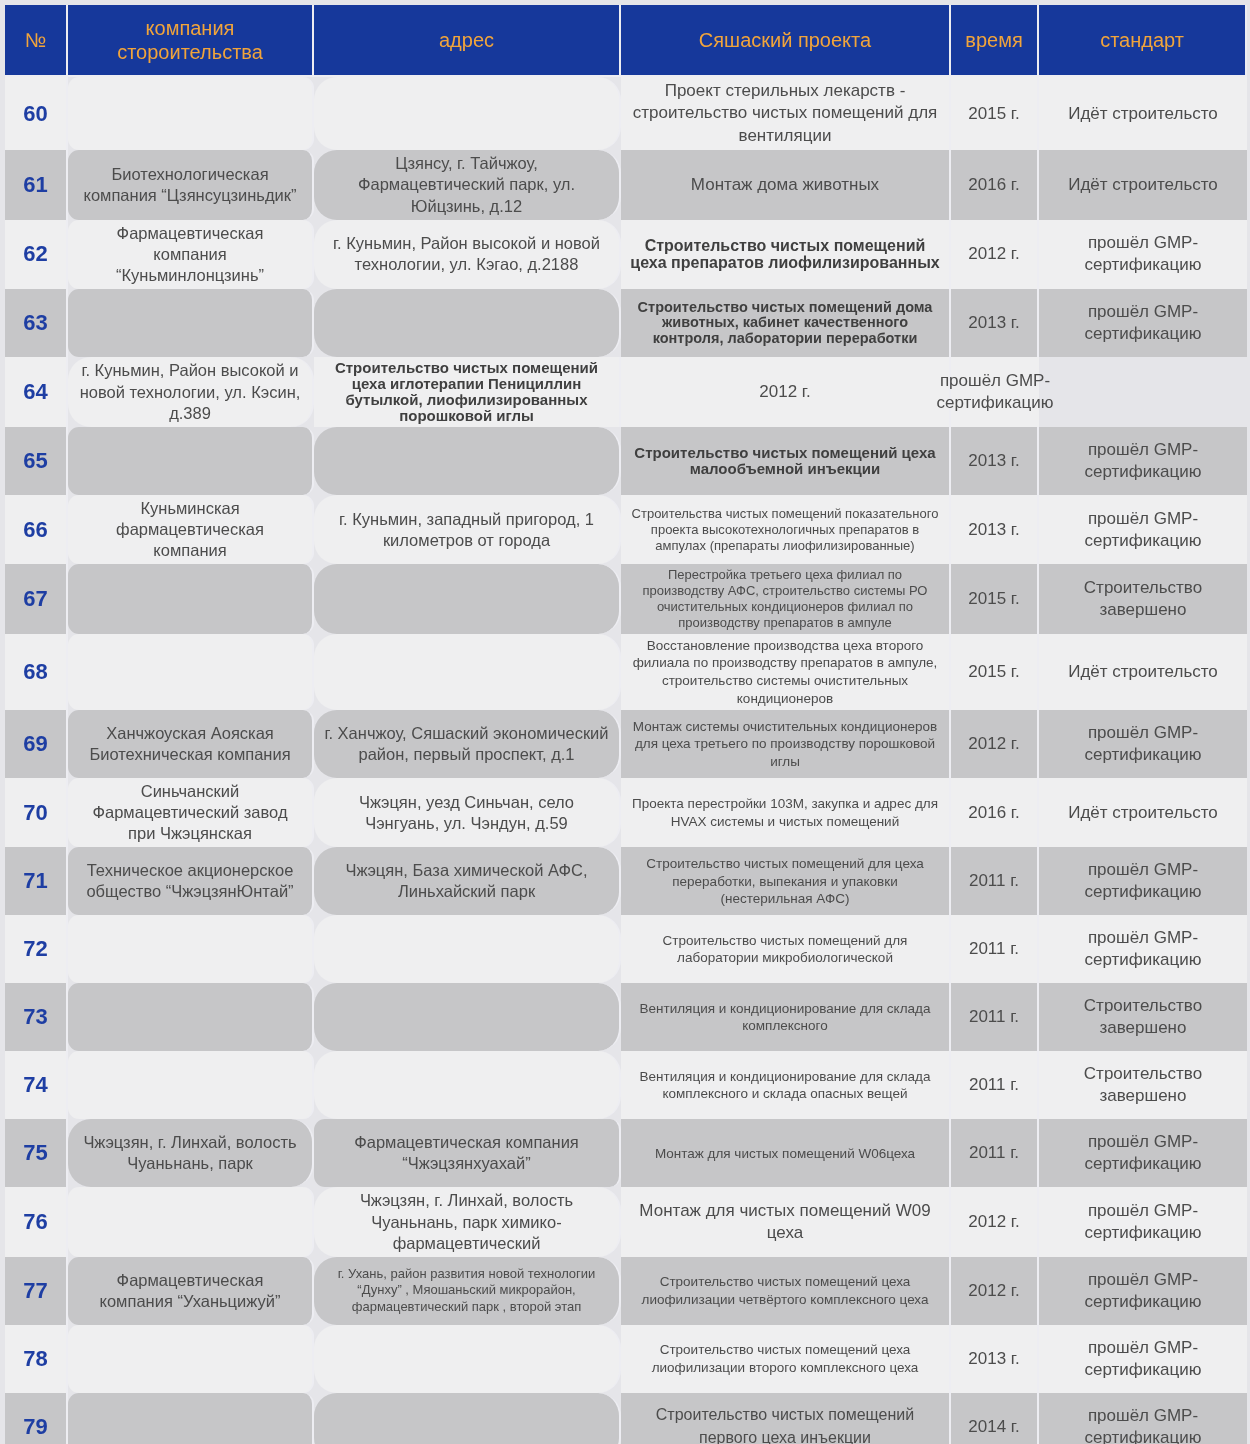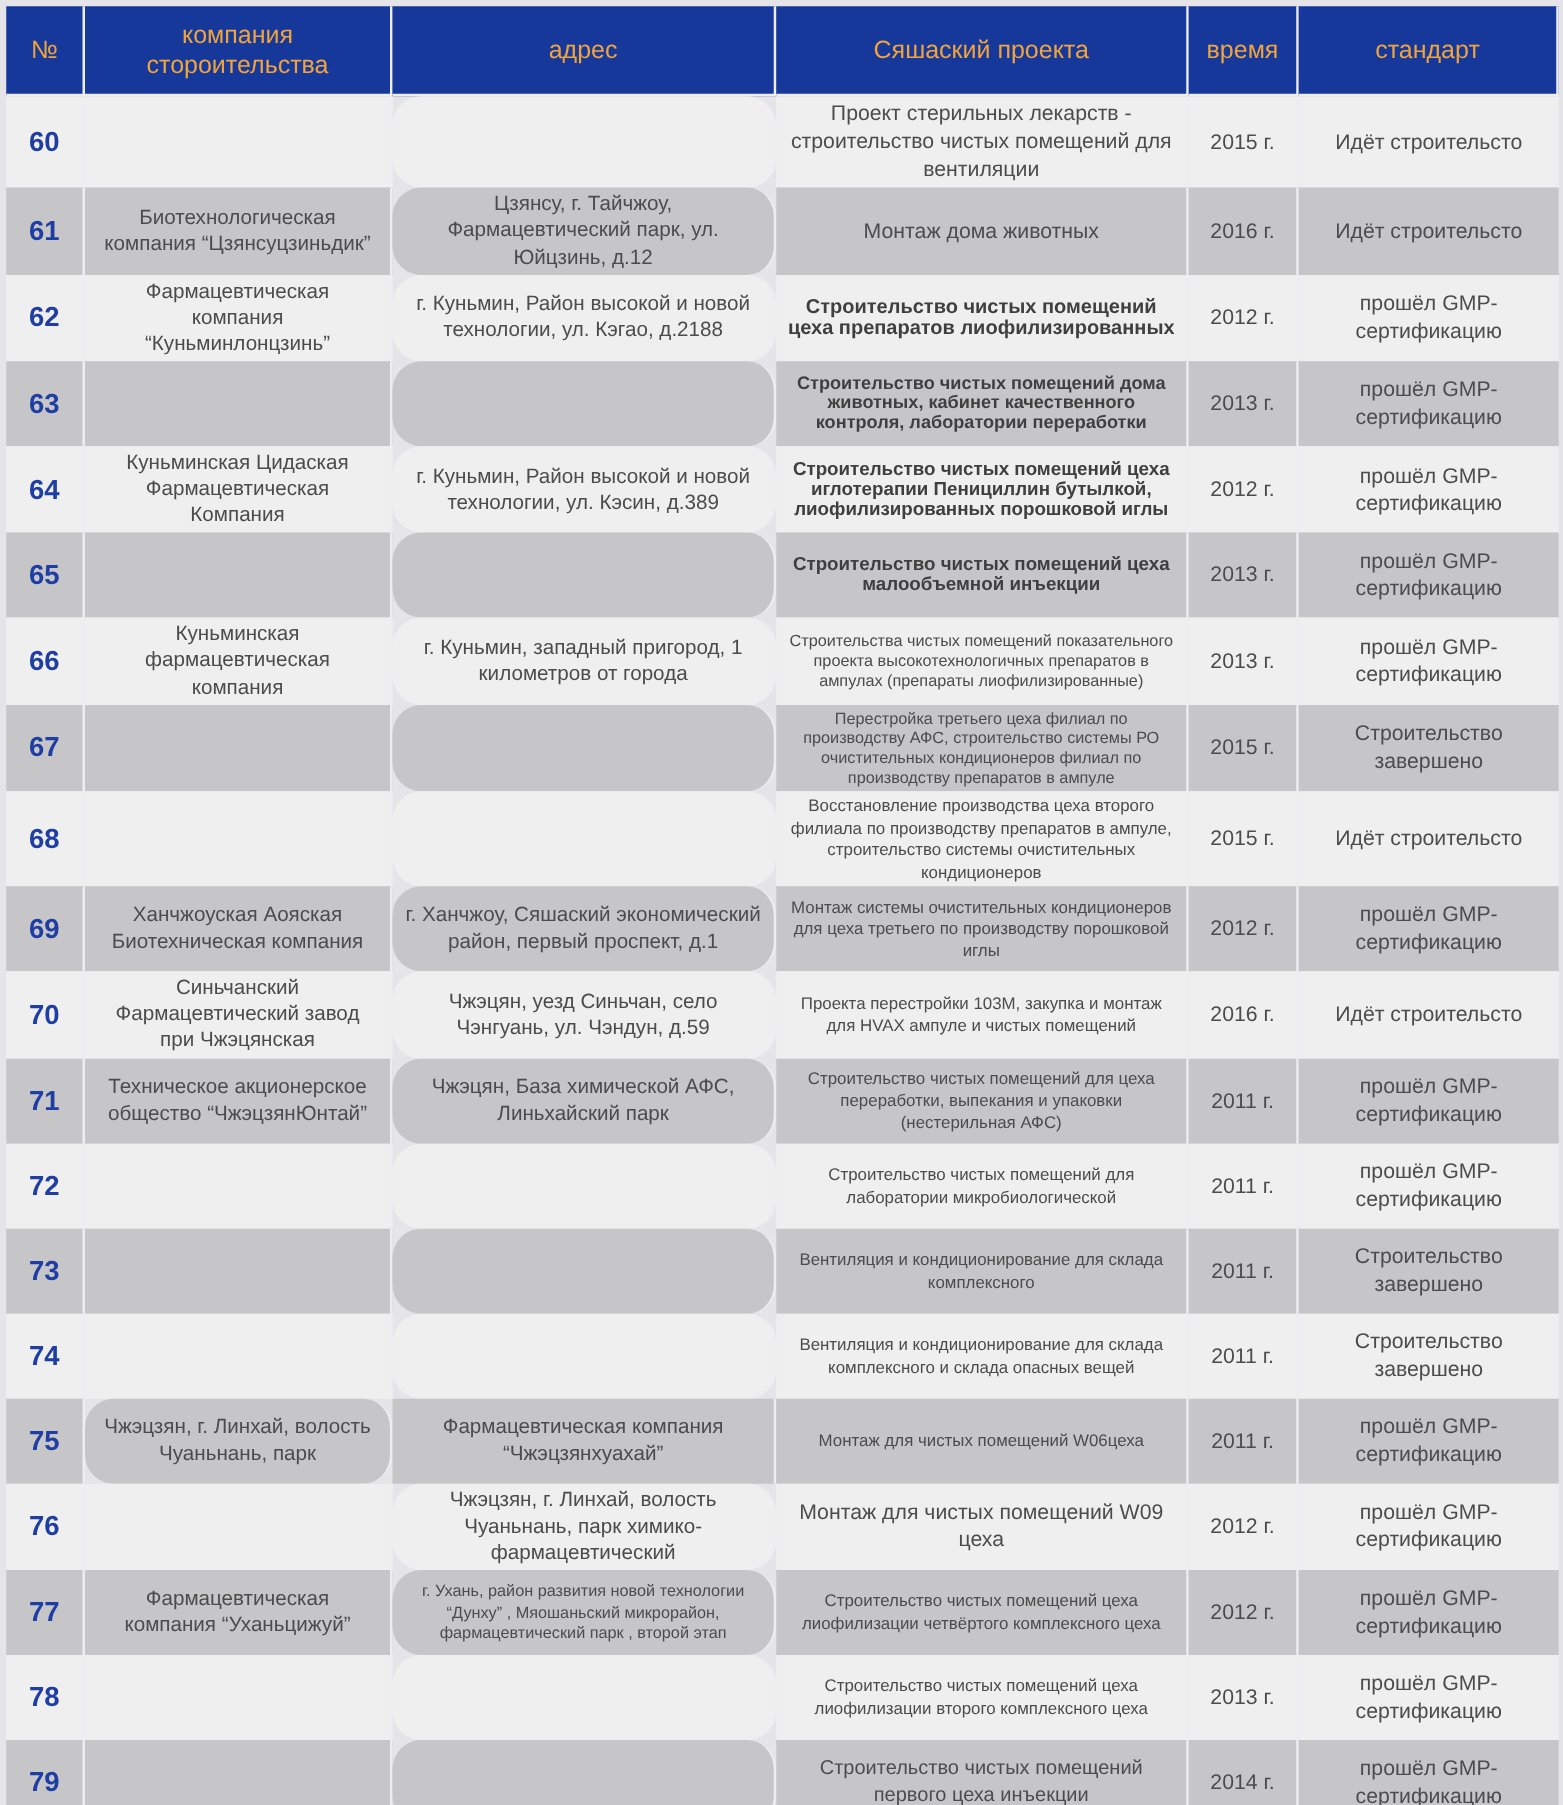--- a/index.html
+++ b/index.html
@@ -53,21 +53,21 @@
   .body-row{ min-height:68px; }
   .body-row.light .cell{ background:var(--row-light); }
   .body-row.gray  .cell{ background:var(--row-gray); }
 
   .cell.num{
     font-weight:bold;
     font-size:22px;
     color:var(--num-color);
     padding:3px 2px;
   }
-  .cell.company{ font-size:16.5px; line-height:1.28; padding:3px 12px; }
+  .cell.company{ font-size:16.5px; line-height:1.28; padding:3px 12px;border-radius:11px; }
   .cell.address{ font-size:16.5px; line-height:1.28; padding:3px 10px;border-radius:23px; }
   .cell.address.a-xs{ font-size:13px; line-height:1.28; }
   .cell.project{ padding:3px 7px; }
   .cell.time{ font-size:17px; padding:3px 2px; }
   .cell.standard{ font-size:17px; line-height:1.3; padding:3px 14px; }
 
   
   .project.p-lg { font-size:17px;   line-height:1.32; }
   .project.p-md { font-size:16px;   line-height:1.4;  }
   .project.p-sm { font-size:13.5px; line-height:1.3;  }
@@ -118,21 +118,20 @@
       <div class="trow body-row gray">
       <div class="cell num">63</div>
       <div class="cell company"></div>
       <div class="cell address"></div>
       <div class="cell project p-b14">Строительство чистых помещений дома животных, кабинет качественного контроля, лаборатории переработки</div>
       <div class="cell time">2013 г.</div>
       <div class="cell standard">прошёл GMP-сертификацию</div>
     </div>
       <div class="trow body-row light">
       <div class="cell num">64</div>
-      <div class="cell company">Куньминская Цидаская Фармацевтическая Компания</div>
       <div class="cell address">г. Куньмин, Район высокой и новой технологии, ул. Кэсин, д.389</div>
       <div class="cell project p-b15">Строительство чистых помещений цеха иглотерапии Пенициллин бутылкой, лиофилизированных порошковой иглы</div>
       <div class="cell time">2012 г.</div>
       <div class="cell standard">прошёл GMP-сертификацию</div>
     </div>
       <div class="trow body-row gray">
       <div class="cell num">65</div>
       <div class="cell company"></div>
       <div class="cell address"></div>
       <div class="cell project p-b15">Строительство чистых помещений цеха малообъемной инъекции</div>
@@ -168,21 +167,21 @@
       <div class="cell company">Ханчжоуская Аояская Биотехническая компания</div>
       <div class="cell address">г. Ханчжоу, Сяшаский экономический район, первый проспект, д.1</div>
       <div class="cell project p-sm">Монтаж системы очистительных кондиционеров для цеха третьего по производству порошковой иглы</div>
       <div class="cell time">2012 г.</div>
       <div class="cell standard">прошёл GMP-сертификацию</div>
     </div>
       <div class="trow body-row light">
       <div class="cell num">70</div>
       <div class="cell company">Синьчанский Фармацевтический завод при Чжэцянская</div>
       <div class="cell address">Чжэцян, уезд Синьчан, село Чэнгуань, ул. Чэндун, д.59</div>
-      <div class="cell project p-sm">Проекта перестройки 103М, закупка и монтаж для HVAX ампуле и чистых помещений</div>
+      <div class="cell project p-sm">Проекта перестройки 103М, закупка и адрес для HVAX системы и чистых помещений</div>
       <div class="cell time">2016 г.</div>
       <div class="cell standard">Идёт строительсто</div>
     </div>
       <div class="trow body-row gray">
       <div class="cell num">71</div>
       <div class="cell company">Техническое акционерское общество “ЧжэцзянЮнтай”</div>
       <div class="cell address">Чжэцян, База химической АФС, Линьхайский парк</div>
       <div class="cell project p-sm">Строительство чистых помещений для цеха переработки, выпекания и упаковки (нестерильная АФС)</div>
       <div class="cell time">2011 г.</div>
       <div class="cell standard">прошёл GMP-сертификацию</div>

